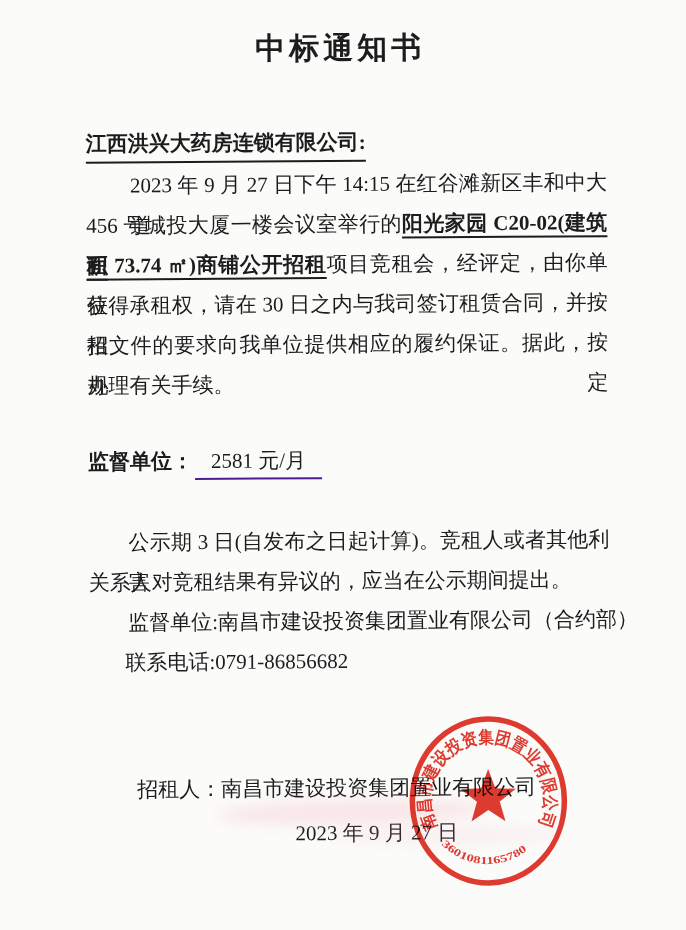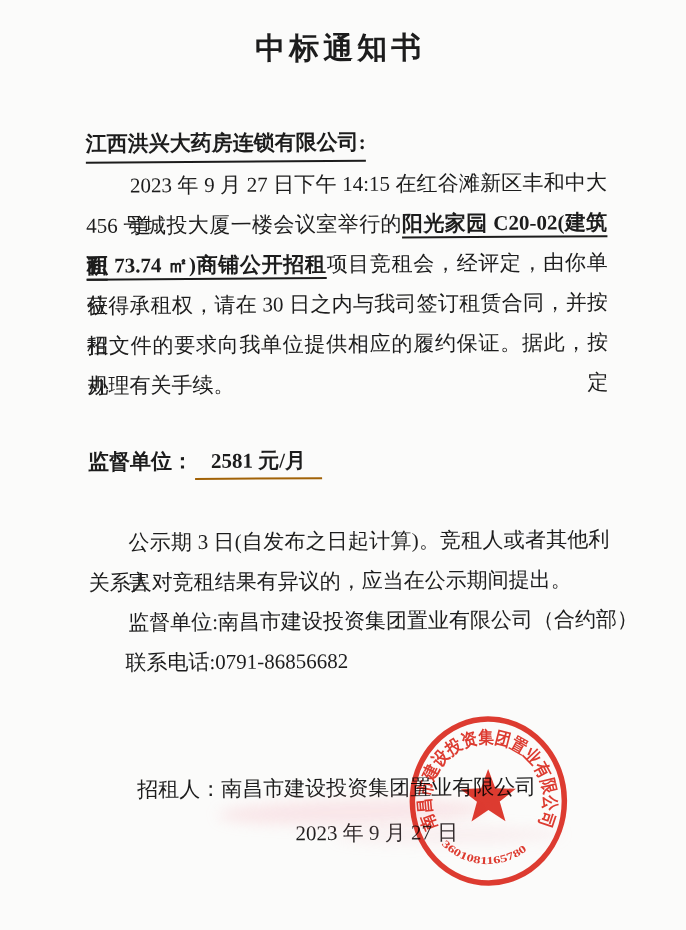--- a/index.html
+++ b/index.html
@@ -49,23 +49,23 @@
   .ind2 { padding-left: 44px; }
   .em {
     font-weight: bold;
     text-decoration: underline;
     text-underline-offset: 6px;
     text-decoration-thickness: 1.8px;
   }
   .result { position: absolute; top: 440px; width: 100%; }
   .result .label { font-weight: bold; }
   .result .value {
-    font-weight: bold;
+    font-weight: normal;
     display: inline-block;
-    border-bottom: 2px solid #a16207;
+    border-bottom: 2px solid #4c1d95;
     padding: 0 16px;
     line-height: 34px;
     margin-left: 2px;
   }
   .notice-block { position: absolute; top: 521px; width: 100%; }
   .footer-lessor { position: absolute; top: 768px; left: 135px; white-space: nowrap; }
   .footer-date  { position: absolute; top: 813px; left: 293px; white-space: nowrap; }
   .seal {
     position: absolute;
     left: 401px;

